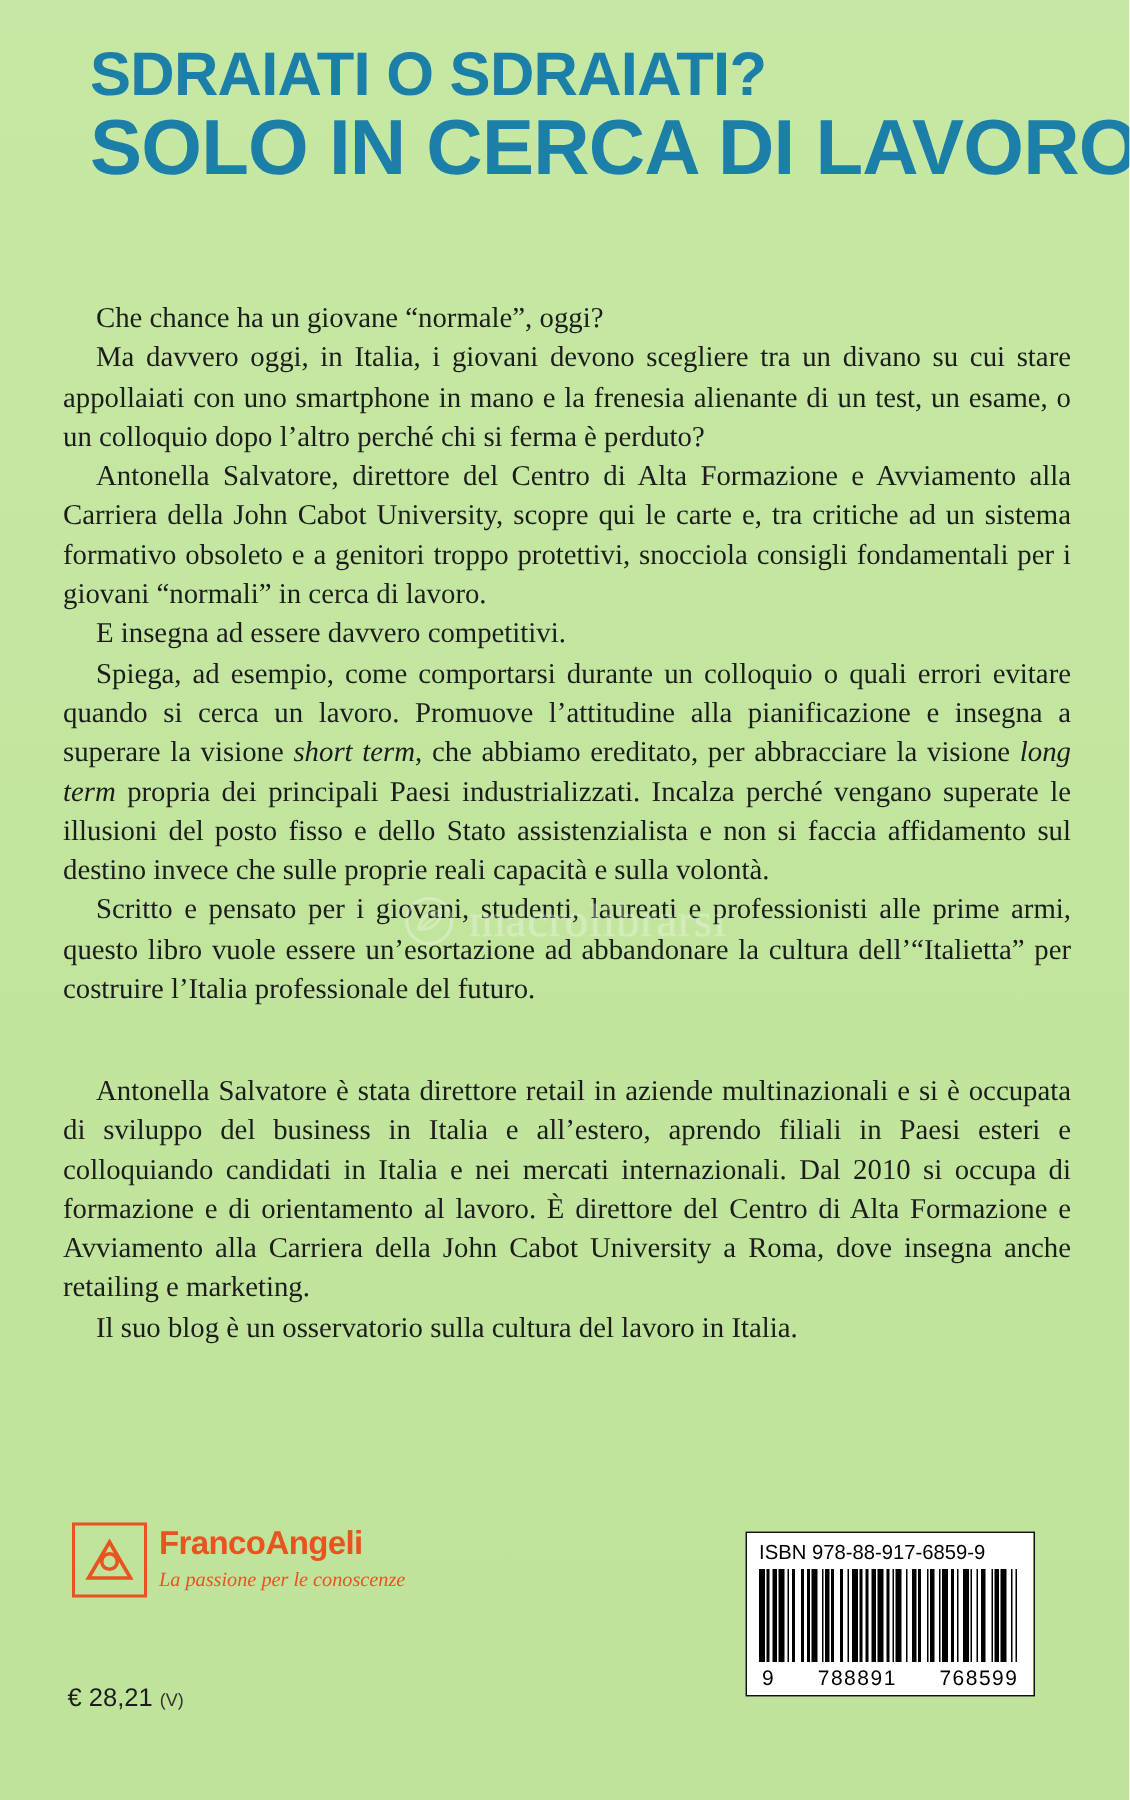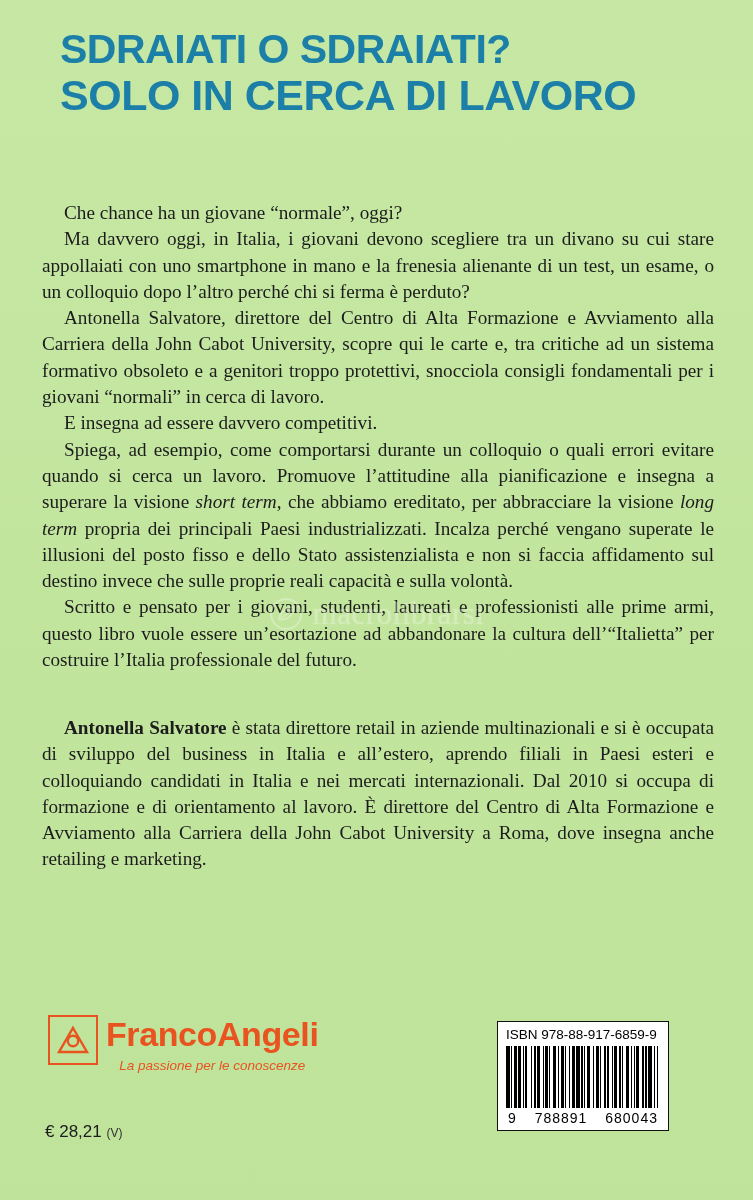--- a/index.html
+++ b/index.html
@@ -30,21 +30,21 @@
   .title-line {
     font-family: "Liberation Sans", sans-serif;
     font-weight: bold;
     font-size: 42px;
     line-height: 1.07;
     letter-spacing: -0.5px;
     color: #1b7fa8;
     white-space: nowrap;
   }
   .title-line.l1 { font-size: 41px; }
-  .title-line.l2 { font-size: 43px; }
+  .title-line.l2 { font-size: 52px; text-align: center; }
 
   .body-text {
     position: absolute;
     left: 42px;
     top: 200px;
     width: 672px;
     font-family: "Liberation Serif", serif;
     font-size: 19.2px;
     line-height: 1.37;
     color: #1c1c1c;
@@ -62,21 +62,21 @@
     font-family: "Liberation Serif", serif;
     font-size: 19.2px;
     line-height: 1.37;
     color: #1c1c1c;
     text-align: justify;
   }
   .bio p {
     margin: 0;
     text-indent: 22px;
   }
-  .bio b { font-weight: bold; }
+  .bio b { font-weight: normal; }
   em { font-style: italic; }
 
   
   .watermark {
     position: absolute;
     left: 50%;
     top: 596px;
     transform: translateX(-50%);
     display: flex;
     align-items: center;
@@ -117,27 +117,27 @@
     background: transparent;
   }
   .logo-box svg { display: block; }
   .publisher-names {
     margin-left: 8px;
     margin-top: 2px;
   }
   .publisher-name {
     font-family: "Liberation Sans", sans-serif;
     font-weight: bold;
-    font-size: 34px;
+    font-size: 22px;
     color: #e8531f;
     line-height: 1.05;
     letter-spacing: -0.4px;
   }
   .publisher-tagline {
-    font-family: Liberation Sans, sans-serif;
+    font-family: Liberation Serif, serif;
     font-style: italic;
     font-size: 13.5px;
     color: #e8531f;
     margin-top: 5px;
     text-align: center;
   }
 
   .price {
     position: absolute;
     left: 45px;
@@ -149,21 +149,21 @@
   .price .vat {
     font-size: 12px;
     color: #333;
   }
 
   
   .barcode-box {
     position: absolute;
     left: 497px;
     top: 1021px;
-    width: 172px;
+    width: 193px;
     background: #ffffff;
     border: 1px solid #111;
     box-sizing: border-box;
     padding: 5px 8px 4px 8px;
   }
   .isbn-text {
     font-family: "Liberation Sans", sans-serif;
     font-size: 13.5px;
     color: #000;
     margin-bottom: 4px;
@@ -207,20 +207,21 @@
     <p>Che chance ha un giovane “normale”, oggi?</p>
     <p>Ma davvero oggi, in Italia, i giovani devono scegliere tra un divano su cui stare appollaiati con uno smartphone in mano e la frenesia alienante di un test, un esame, o un colloquio dopo l’altro perché chi si ferma è perduto?</p>
     <p>Antonella Salvatore, direttore del Centro di Alta Formazione e Avviamento alla Carriera della John Cabot University, scopre qui le carte e, tra critiche ad un sistema formativo obsoleto e a genitori troppo protettivi, snocciola consigli fondamentali per i giovani “normali” in cerca di lavoro.</p>
     <p>E insegna ad essere davvero competitivi.</p>
     <p><span>Spiega, ad esempio, come comportarsi durante un colloquio o quali errori evitare quando si cerca un lavoro. Promuove l’attitudine alla pianificazione e insegna a superare la visione </span><em>short term</em><span>, che abbiamo ereditato, per abbracciare la visione </span><em>long term</em><span> propria dei principali Paesi industrializzati. Incalza perché vengano superate le illusioni del posto fisso e dello Stato assistenzialista e non si faccia affidamento sul destino invece che sulle proprie reali capacità e sulla volontà.</span></p>
     <p>Scritto e pensato per i giovani, studenti, laureati e professionisti alle prime armi, questo libro vuole essere un’esortazione ad abbandonare la cultura dell’“Italietta” per costruire l’Italia professionale del futuro.</p>
   </div>
 
   <div class="bio">
     <p><b>Antonella Salvatore</b><span> è stata direttore retail in aziende multinazionali e si è occupata di sviluppo del business in Italia e all’estero, aprendo filiali in Paesi esteri e colloquiando candidati in Italia e nei mercati internazionali. Dal 2010 si occupa di formazione e di orientamento al lavoro. È direttore del Centro di Alta Formazione e Avviamento alla Carriera della John Cabot University a Roma, dove insegna anche retailing e marketing.</span></p>
+    <p>Il suo blog è un osservatorio sulla cultura del lavoro in Italia.</p>
   </div>
 
   <div class="watermark">
     <span class="wm-leaf">
       <svg width="34" height="34" viewBox="0 0 34 34">
         <circle cx="17" cy="17" r="15" fill="none" stroke="#ffffff" stroke-width="2"></circle>
         <path d="M10 22 C12 12, 22 10, 25 10 C25 18, 18 24, 10 22 Z" fill="none" stroke="#ffffff" stroke-width="2"></path>
         <path d="M10 23 C15 19, 20 15, 25 11" fill="none" stroke="#ffffff" stroke-width="1.6"></path>
       </svg>
     </span>
@@ -325,17 +326,17 @@
         <i style="width: 4.65px;"></i>
         <i class="sp" style="width: 3.1px;"></i>
         <i style="width: 1.55px;"></i>
         <i class="sp" style="width: 1.55px;"></i>
         <i style="width: 1.55px;"></i>
         <i class="sp" style="width: 3.1px;"></i>
       </div>
     <div class="barcode-digits">
       <span>9</span>
       <span>788891</span>
-      <span>680043</span>
+      <span>768599</span>
     </div>
   </div>
 
 </div>
 
 </body></html>

